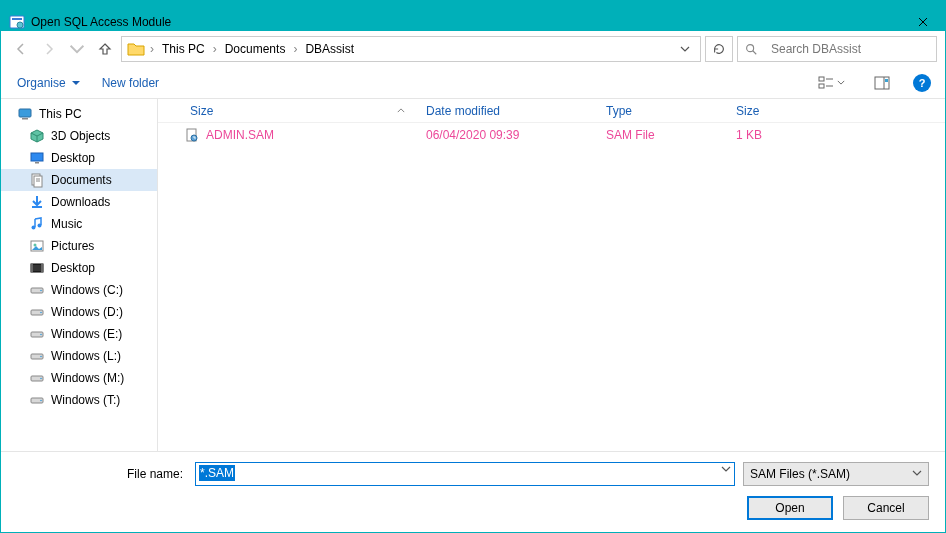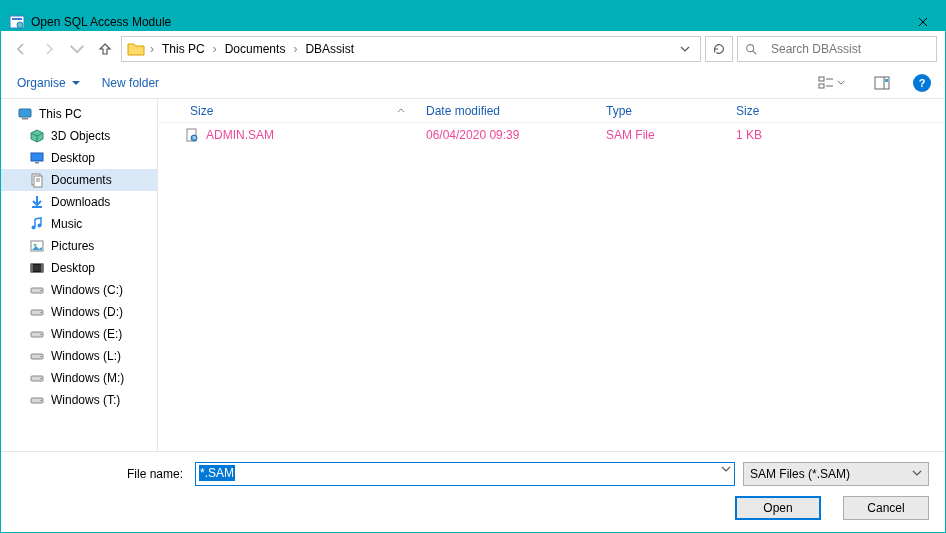--- a/index.html
+++ b/index.html
@@ -55,21 +55,21 @@
   .file-icon{width:16px;height:16px;display:inline-flex;}
   .bottom{padding:10px 16px 12px 16px;display:flex;flex-direction:column;gap:10px;background:#fff;}
   .fn-row{display:flex;align-items:center;gap:8px;}
   .fn-row .label{width:170px;text-align:right;padding-right:4px;}
   .fn-input-wrap{flex:1;position:relative;}
   .fn-input{width:100%;height:24px;border:1px solid #0078d7;padding:0 22px 0 4px;font-family:inherit;font-size:12px;}
   .fn-input-sel{position:absolute;left:4px;top:3px;height:16px;background:#0078d7;color:#fff;padding:0 1px;display:flex;align-items:center;pointer-events:none;font-size:12px;}
   .fn-chev{position:absolute;right:4px;top:4px;color:#555;}
   .filter-select{width:186px;height:24px;border:1px solid #adadad;background:#e9e9e9;padding:0 18px 0 6px;display:flex;align-items:center;position:relative;cursor:pointer;}
   .filter-select .chev{position:absolute;right:6px;top:7px;}
-  .btn-row{display:flex;gap:22px;justify-content:flex-end;}
+  .btn-row{display:flex;gap:10px;justify-content:flex-end;}
   .btn{width:86px;height:24px;border:1px solid #adadad;background:#e9e9e9;display:flex;align-items:center;justify-content:center;cursor:pointer;}
   .btn.primary{border:1px solid #0078d7;box-shadow:inset 0 0 0 1px #0078d7;}
   svg{display:block;}
 </style>
 </head>
 <body>
 
 <div class="window">
 
   <div class="titlebar">

